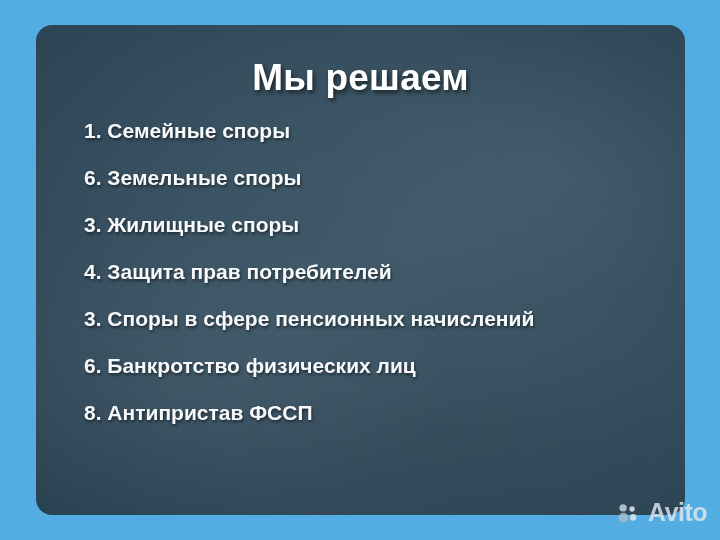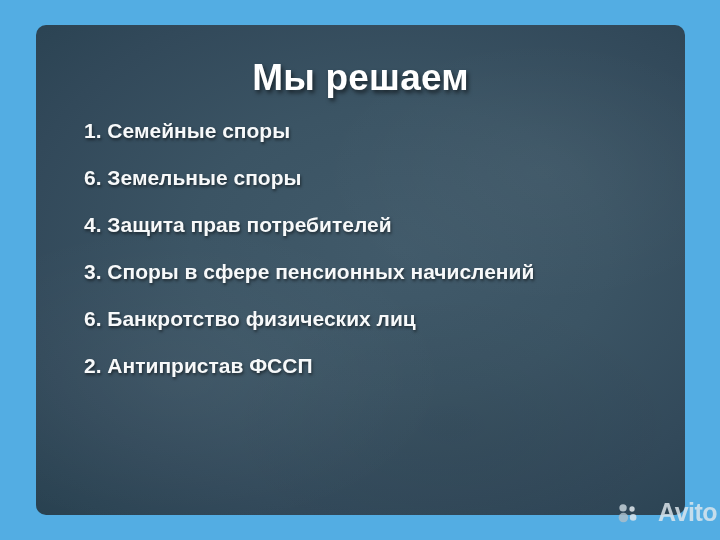--- a/index.html
+++ b/index.html
@@ -21,21 +21,21 @@
     background: #53ade3;
   }
 
   
   #card {
     position: absolute;
     left: 36px;
     top: 25px;
     width: 649px;
     height: 490px;
-    border-radius: 10px;
+    border-radius: 16px;
     background:
       radial-gradient(115% 105% at 56% 46%,
         #415a6a 0%,
         #3b5464 28%,
         #32495a 52%,
         #27404f 74%,
         #1f3744 100%);
     overflow: hidden;
   }
 
@@ -87,21 +87,21 @@
     margin-left: 11px;
   }
 
   
   #watermark {
     position: absolute;
     left: 617px;
     top: 500px;
     display: flex;
     align-items: center;
-    gap: 19px;
+    gap: 9px;
     z-index: 5;
     opacity: 0.82;
   }
   #avito-mark {
     display: block;
     width: 22px;
     height: 22px;
   }
   #avito-word {
     font-size: 25px;
@@ -116,24 +116,25 @@
 
 <div id="slide">
 
   <div id="card">
 
     <div id="title">Мы решаем</div>
 
     <div id="list">
       <span class="item">1. Семейные споры</span>
       <span class="item">6. Земельные споры</span>
+      <span class="item">3. Жилищные споры</span>
       <span class="item">4. Защита прав потребителей</span>
       <span class="item">3. Споры в сфере пенсионных начислений</span>
       <span class="item">6. Банкротство физических лиц</span>
-      <span class="item">2. Антипристав ФССП</span>
+      <span class="item">8. Антипристав ФССП</span>
     </div>
 
   </div>
 
   <div id="watermark">
     <svg id="avito-mark" viewBox="0 0 24 24">
       <circle cx="6.6" cy="6.4" r="4.0" fill="#c9d6de"></circle>
       <circle cx="16.4" cy="7.6" r="2.9" fill="#e9f0f5"></circle>
       <circle cx="7.0" cy="17.0" r="5.2" fill="#aebfca"></circle>
       <circle cx="17.6" cy="16.8" r="3.6" fill="#dde7ee"></circle>

